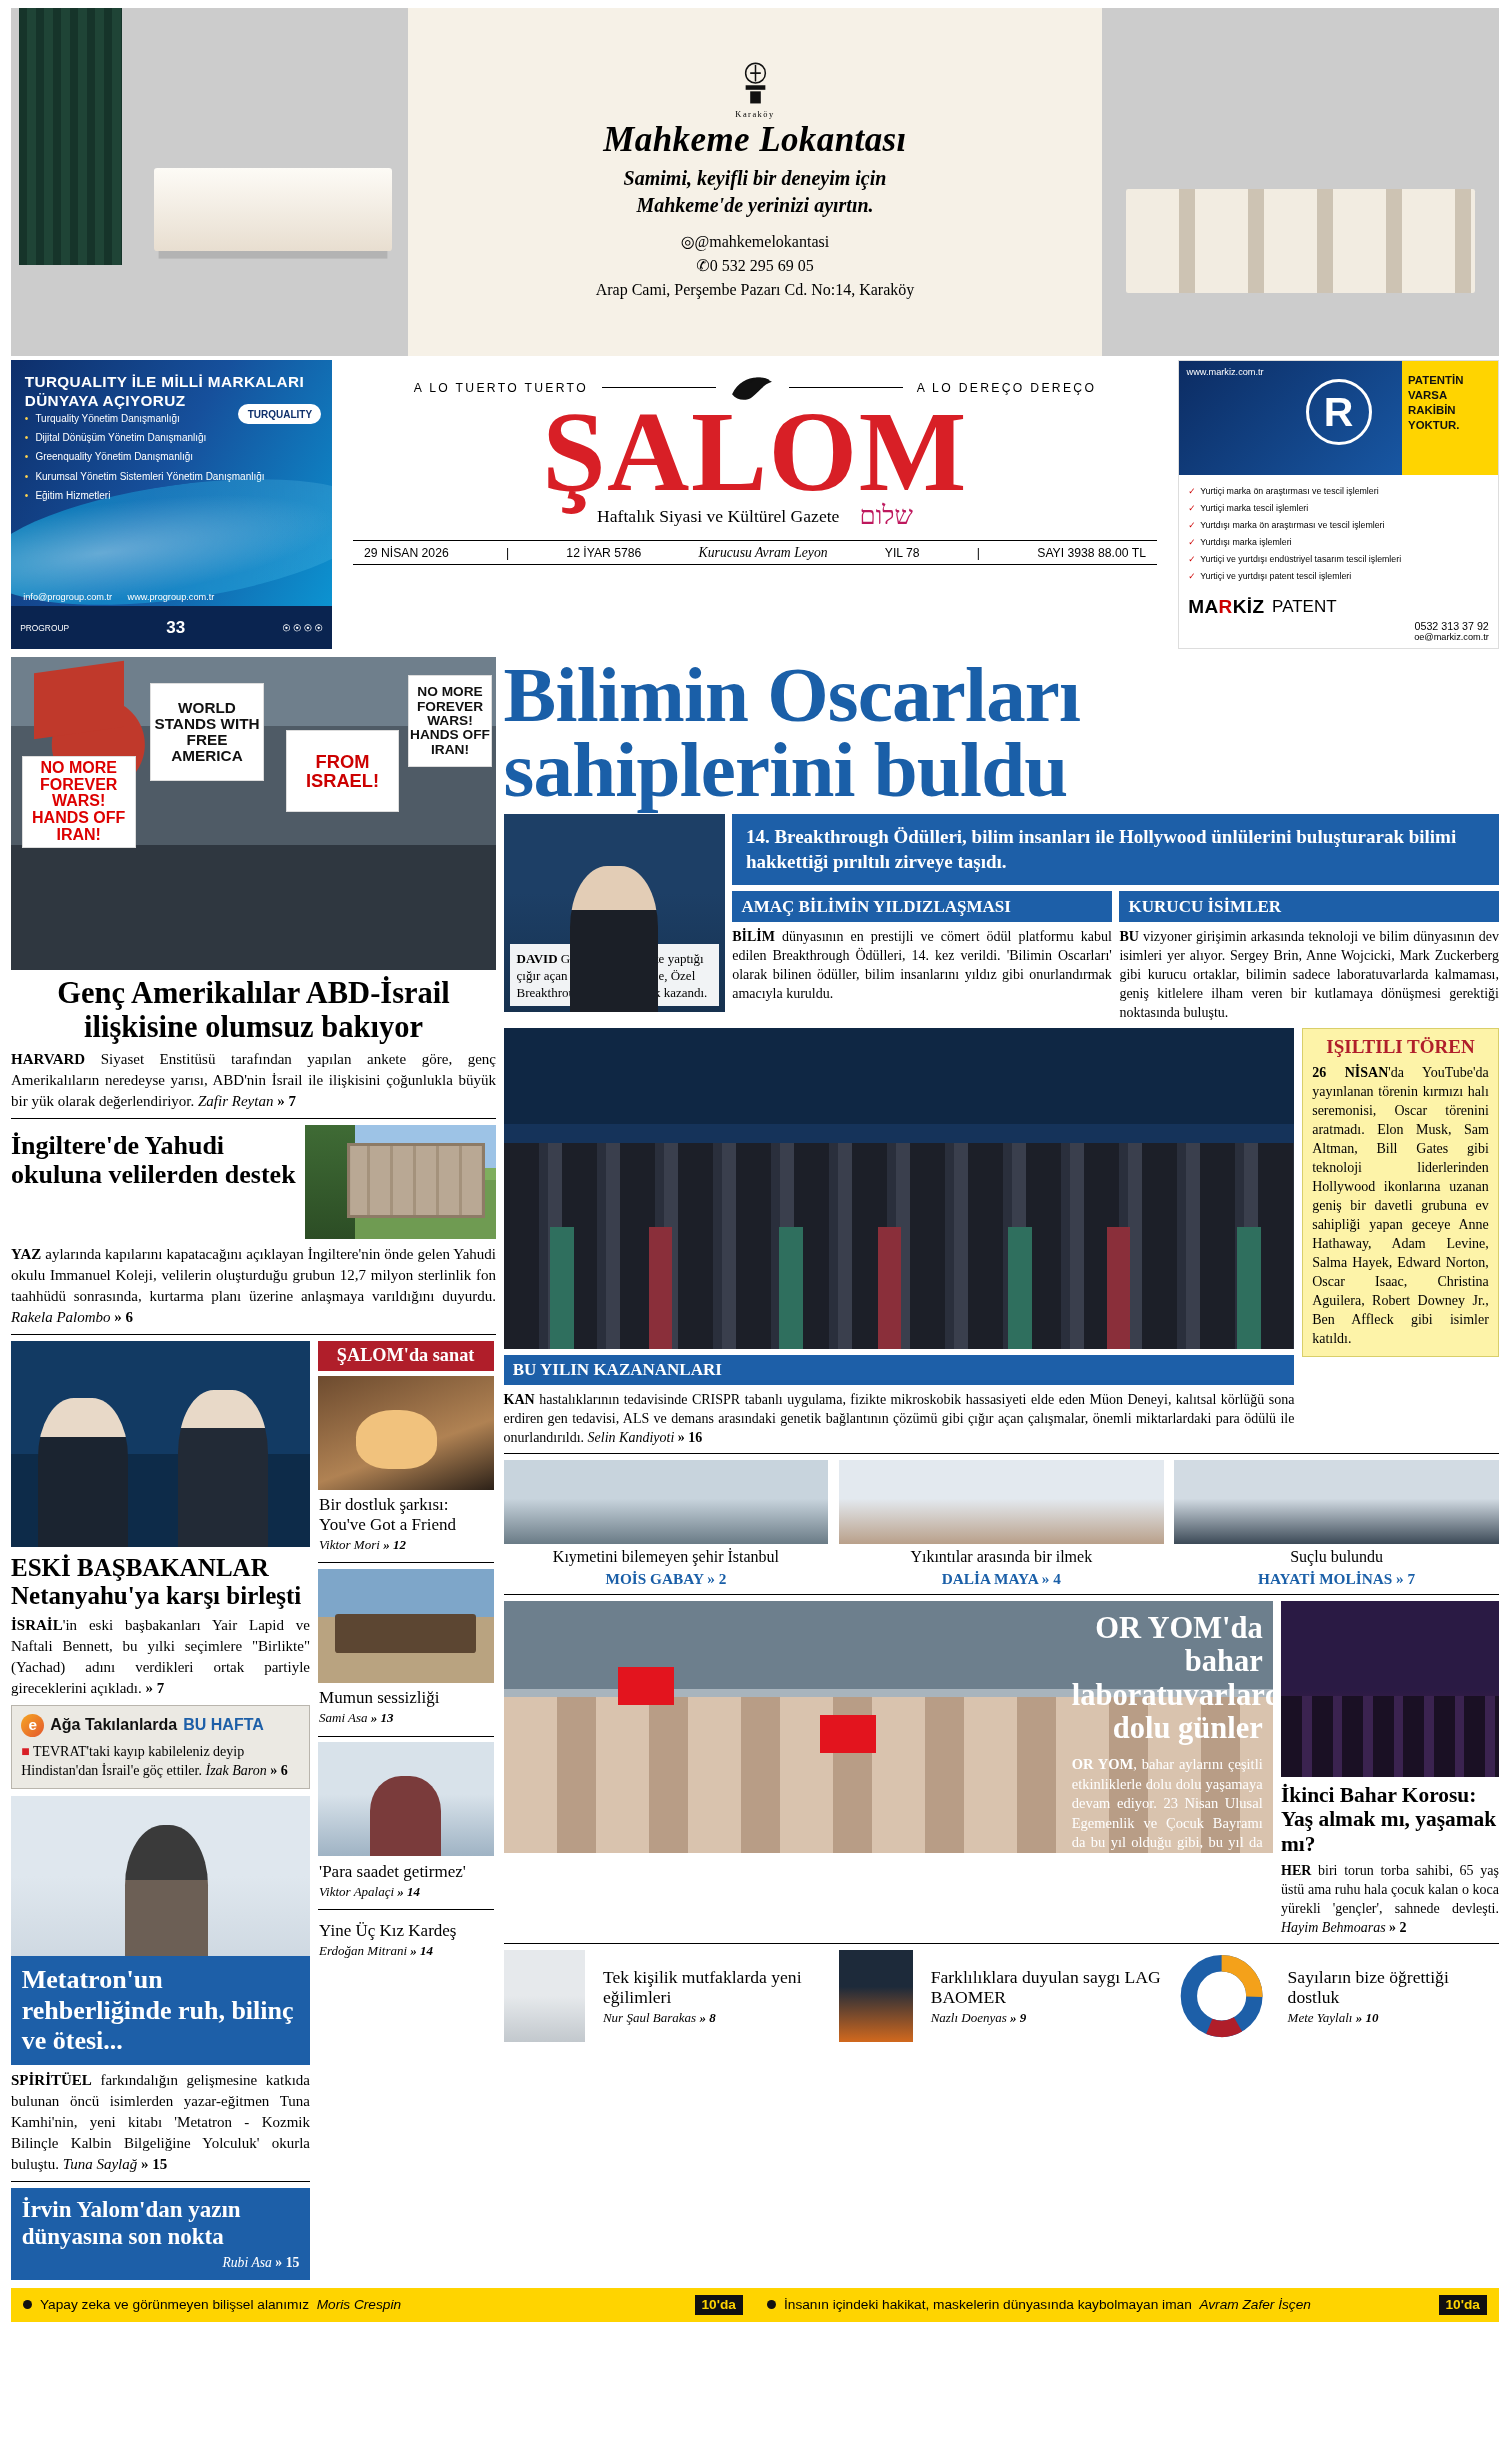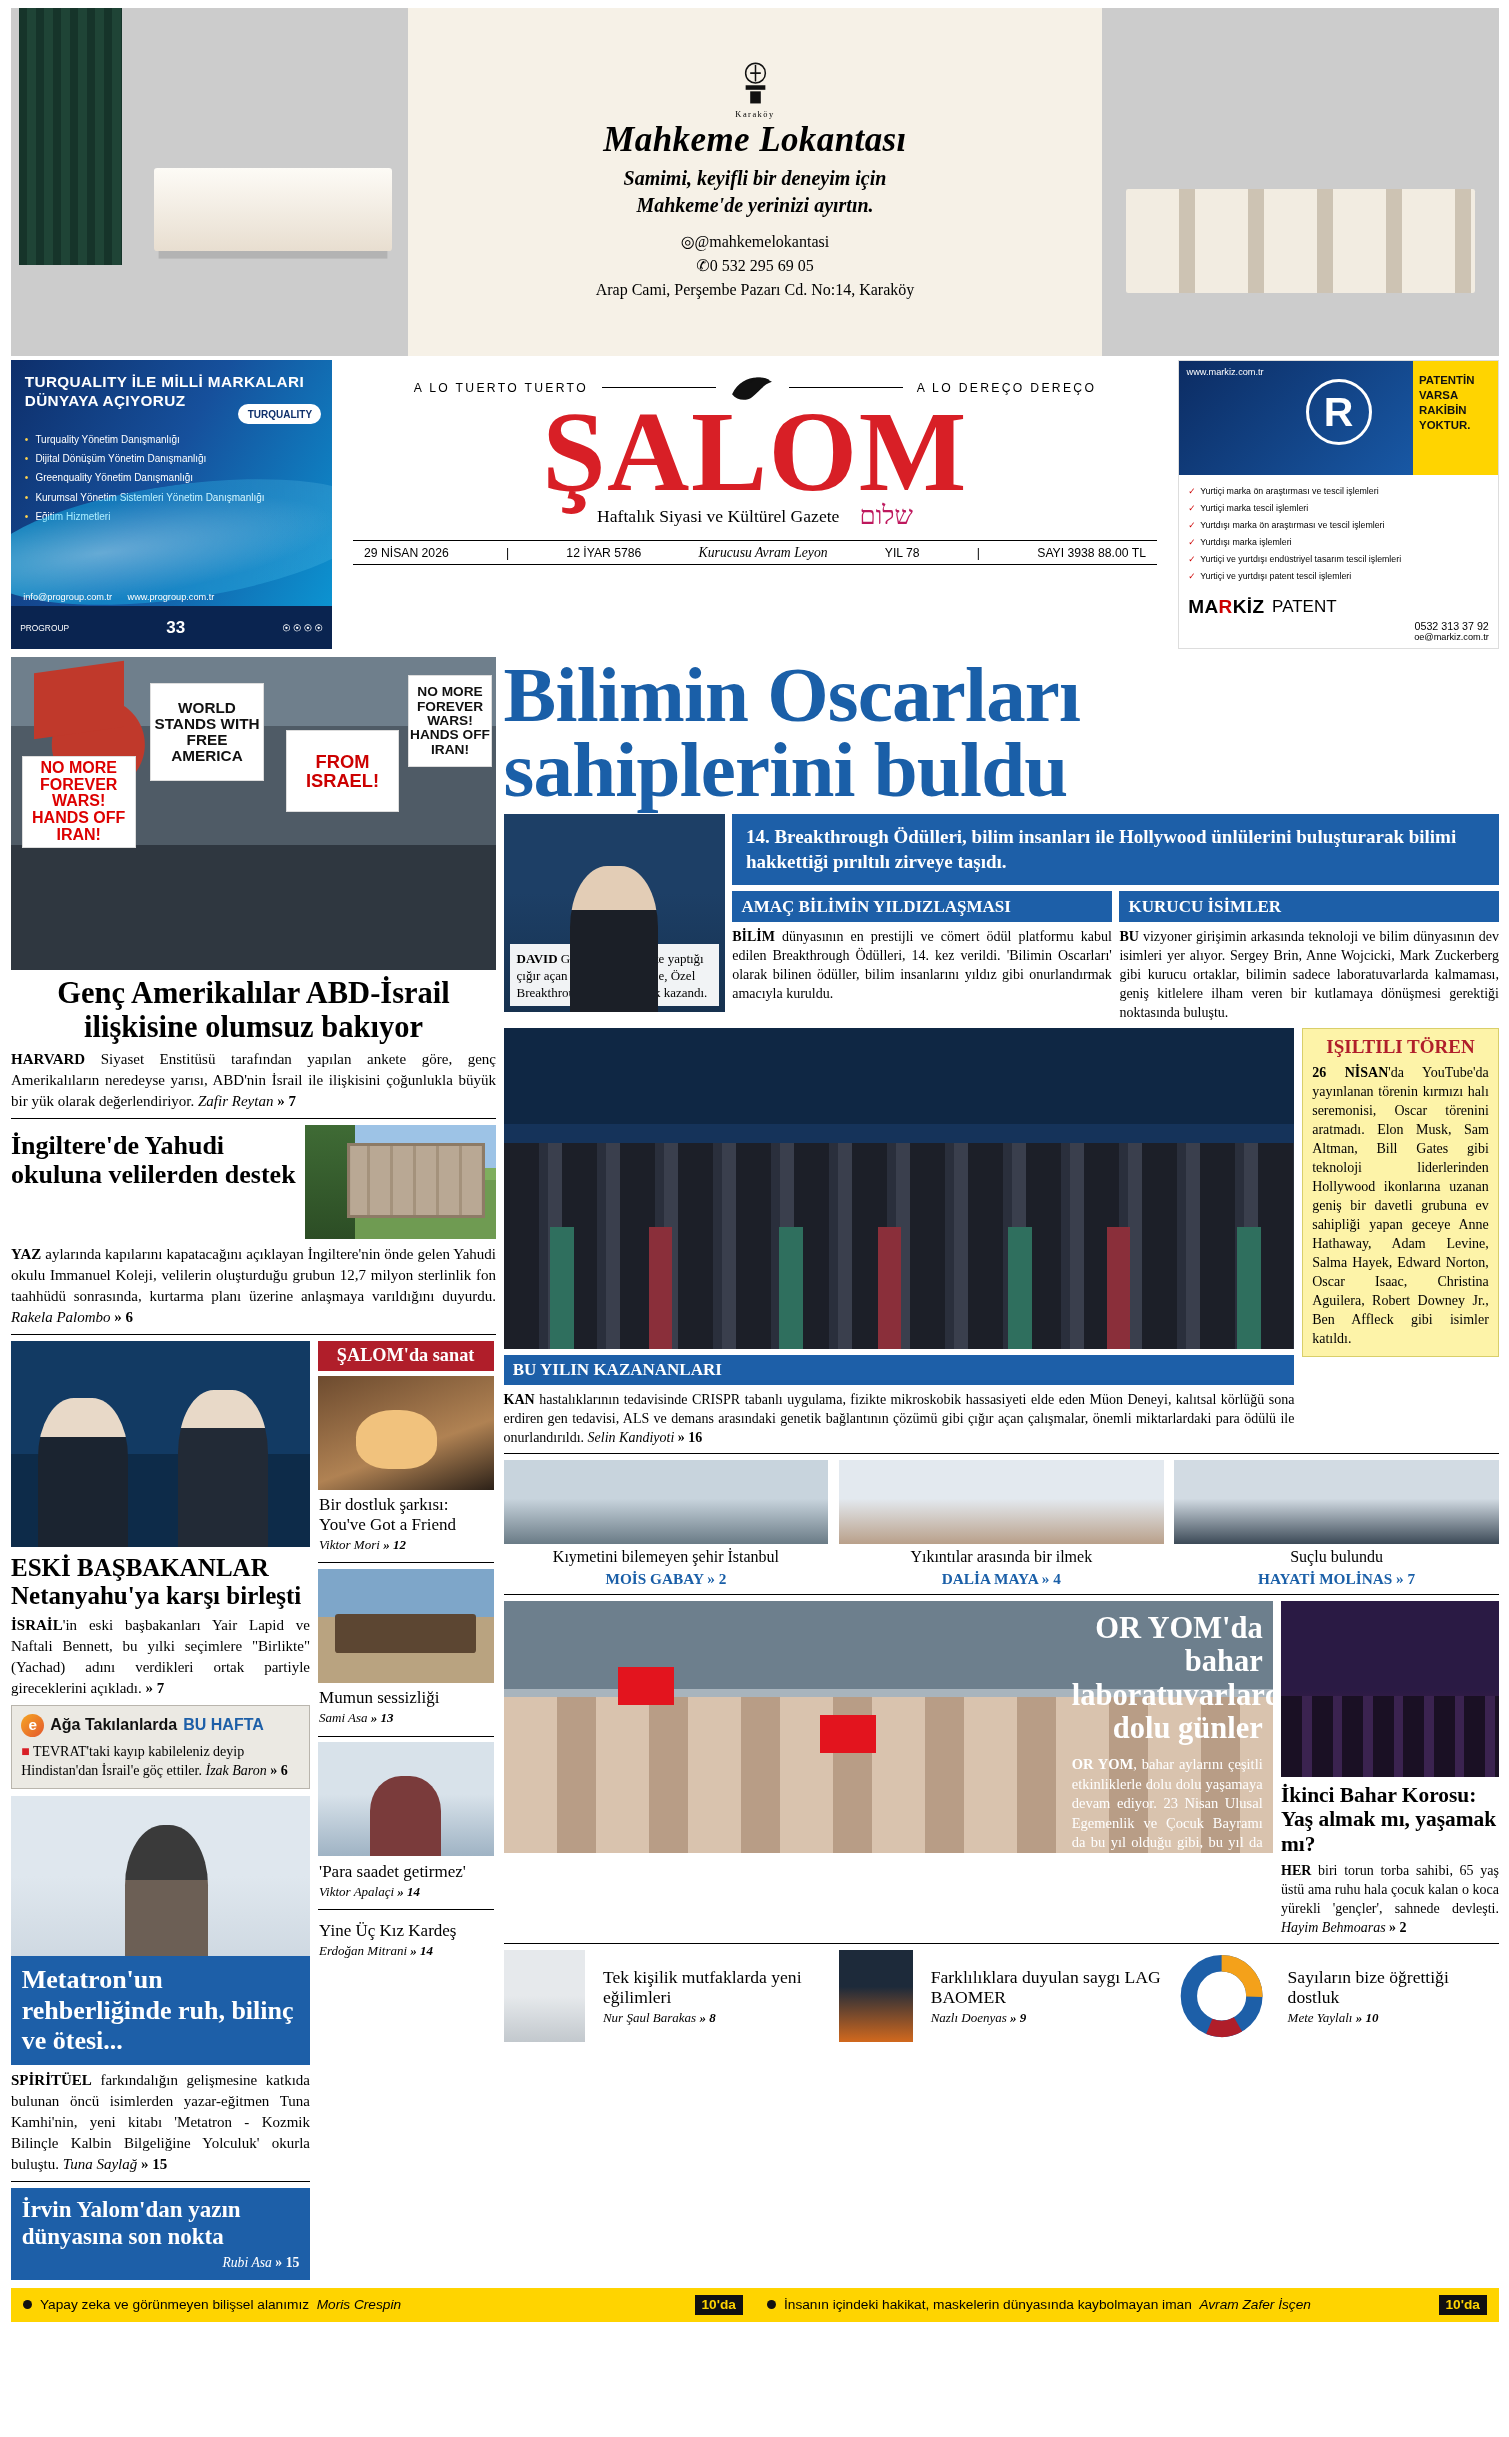--- a/index.html
+++ b/index.html
@@ -50,21 +50,21 @@
   .ml-line .ic { display:inline-block; width:13.7px; }
 
   
   .masthead-row { display: flex; width: 1488px; margin: 0 auto; height: 289px; gap: 4.6px; }
   .ad-left, .ad-right { width: 321px; position: relative; overflow: hidden; }
   .ad-left {
     background: linear-gradient(120deg,#0e2f6b 0%, #16509c 45%, #0b9ad6 100%);
     color: #fff; padding: 12.2px 13.7px; font-family:"Liberation Sans",sans-serif;
   }
   .ad-left h4 { font-size: 15.3px; line-height: 1.25; letter-spacing: 0.4px; }
-  .ad-left ul { list-style: none; margin-top: 23px; }
+  .ad-left ul { list-style: none; margin-top: 2px; }
   .ad-left li { font-size: 10px; margin-bottom: 8.4px; padding-left: 10.7px; position: relative; }
   .ad-left li::before { content:"•"; position:absolute; left:0; color:#ffd34d; }
   .ad-left .tq-badge {
     position:absolute; right:10.7px; top:44px; background:#fff; color:#0e2f6b;
     font-size:10px; font-weight:bold; padding:4.6px 9.2px; border-radius:10.7px;
   }
   .ad-left .swoosh{
     position:absolute; left:-30.5px; bottom:50px; width:397px; height:114px;
     background: radial-gradient(ellipse at 30% 50%, rgba(255,255,255,.35), rgba(255,255,255,0) 60%),
       linear-gradient(90deg, rgba(0,200,255,.5), rgba(255,255,255,.1));
@@ -75,21 +75,21 @@
     display:flex; align-items:center; justify-content:space-between; padding:0 9.2px; font-size:8.4px;
   }
   .ad-left .urls{ position:absolute; left:12.2px; bottom:47px; font-size:9.2px; }
 
   .ad-right { background:#fff; border:0.8px solid #ddd; font-family:"Liberation Sans",sans-serif; }
   .ar-top { height: 114px; background:linear-gradient(135deg,#0c2c63,#1b63b5); position:relative; }
   .ar-top .site { position:absolute; left:7.6px; top:6.1px; color:#fff; font-size:9.2px; }
   .ar-top .rmark { position:absolute; left:50%; top:18.3px; transform:translateX(-50%);
     width:66px; height:66px; border:3.8px solid #fff; border-radius:50%; color:#fff;
     font-size:41px; font-weight:bold; display:flex; align-items:center; justify-content:center; }
-  .ar-top .yellow { position:absolute; right:0; top:0; width:85px; height:100%; background:#ffd400;
+  .ar-top .yellow { position:absolute; right:0; top:0; width:96px; height:100%; background:#ffd400;
     color:#111; font-size:11.4px; font-weight:bold; line-height:1.3; padding:12.2px 6.1px; }
   .ar-list { padding:7.6px 9.2px; font-size:8.8px; line-height:1.95; }
   .ar-list div::before{ content:"✓"; color:#c00; margin-right:4.6px; }
   .ar-brand { display:flex; align-items:center; gap:7.6px; padding:3.1px 9.2px 0; }
   .ar-brand .bname { font-size:19px; font-weight:bold; letter-spacing:0.4px; }
   .ar-brand .bname .r { color:#c00; }
   .ar-contact { position:relative; padding:1.5px 9.2px 6.1px; font-size:10.7px; text-align:right; }
 
   .masthead { flex: 1; display:flex; flex-direction:column; align-items:center; padding-top: 6.1px; }
   .mh-top { display:flex; align-items:center; justify-content:center; gap:13.7px; width:100%; margin-top:4.6px; }

